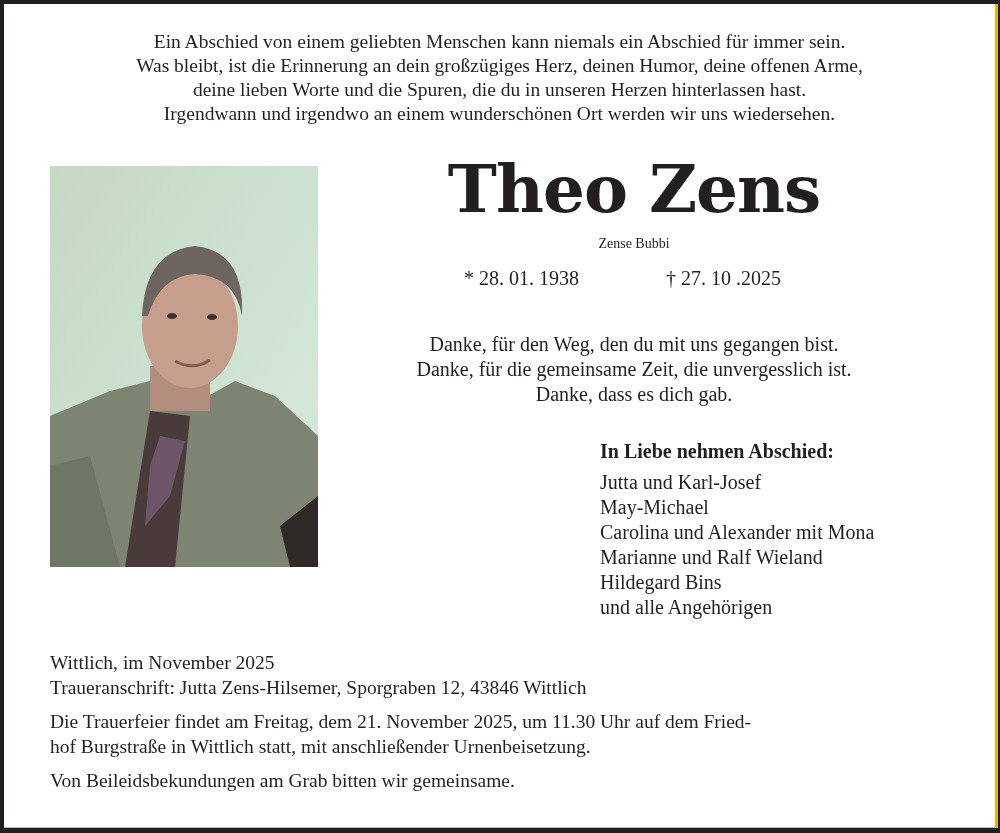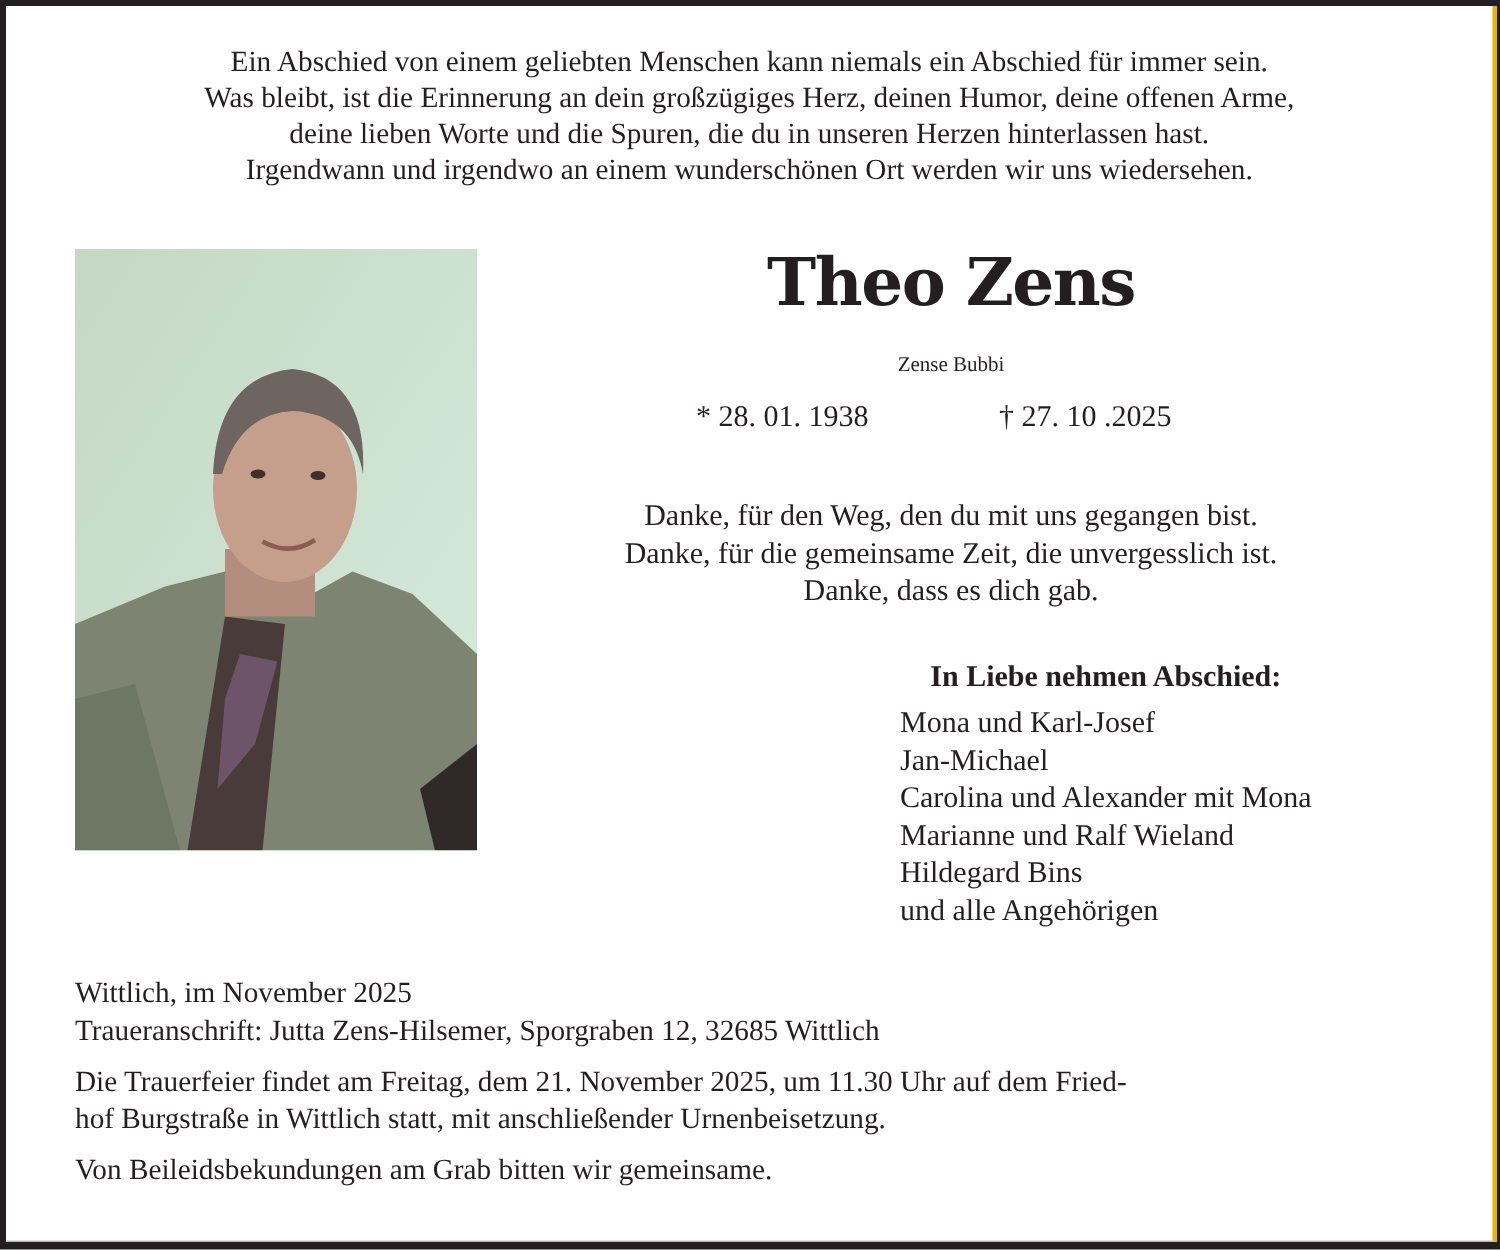--- a/index.html
+++ b/index.html
@@ -28,21 +28,21 @@
     .photo {
       position: absolute; left: 46px; top: 162px;
       width: 268px; height: 401px;
       background: #c9dfcc;
       overflow: hidden;
     }
     .name {
       position: absolute; left: 320px; top: 150px; width: 620px;
       text-align: center;
       font-family: "DejaVu Serif", serif;
-      font-weight: bold; font-size: 44px; line-height: 70px;
+      font-weight: bold; font-size: 66px; line-height: 70px;
       letter-spacing: -1px;
     }
     .nickname {
       position: absolute; left: 320px; top: 228px; width: 620px;
       text-align: center; font-size: 14px; line-height: 24px;
       font-family: "Liberation Serif", serif;
     }
     .dates {
       position: absolute; top: 261px; font-size: 20px; line-height: 26px;
       font-family: "Liberation Serif", serif; white-space: nowrap;
@@ -53,21 +53,21 @@
       position: absolute; left: 320px; top: 328px; width: 620px;
       text-align: center;
       font-family: "Liberation Serif", serif;
       font-size: 20px; line-height: 25px;
     }
     .poem div { white-space: nowrap; }
     .mourners {
       position: absolute; left: 596px; top: 435px;
       font-family: "Liberation Serif", serif;
     }
-    .mourners .head { font-weight: bold; font-size: 20px; line-height: 25px; margin-bottom: 6px; text-align: center; }
+    .mourners .head { font-weight: bold; font-size: 20px; line-height: 25px; margin-bottom: 6px; }
     .mourners .list div { font-size: 20px; line-height: 25px; white-space: nowrap; }
     .footer {
       position: absolute; left: 46px; top: 646px; width: 900px;
       font-family: "Liberation Serif", serif; font-size: 19.5px; line-height: 25px;
     }
     .footer .p { margin-bottom: 9px; }
     .footer b { font-weight: normal; }
   </style>
 </head>
 <body>
@@ -119,33 +119,33 @@
 
   <div class="poem">
     <div>Danke, für den Weg, den du mit uns gegangen bist.</div>
     <div>Danke, für die gemeinsame Zeit, die unvergesslich ist.</div>
     <div>Danke, dass es dich gab.</div>
   </div>
 
   <div class="mourners">
     <div class="head">In Liebe nehmen Abschied:</div>
     <div class="list">
-      <div>Mona und Karl-Josef</div>
-      <div>Jan-Michael</div>
+      <div>Jutta und Karl-Josef</div>
+      <div>May-Michael</div>
       <div>Carolina und Alexander mit Mona</div>
       <div>Marianne und Ralf Wieland</div>
       <div>Hildegard Bins</div>
       <div>und alle Angehörigen</div>
     </div>
   </div>
 
   <div class="footer">
     <div class="p">
       <div><b>Wittlich,</b><span> im November 2025</span></div>
-      <div>Traueranschrift: Jutta Zens-Hilsemer, Sporgraben 12, 32685 Wittlich</div>
+      <div>Traueranschrift: Jutta Zens-Hilsemer, Sporgraben 12, 43846 Wittlich</div>
     </div>
     <div class="p">
       <div>Die Trauerfeier findet am Freitag, dem 21. November 2025, um 11.30 Uhr auf dem Fried-</div>
       <div>hof Burgstraße in Wittlich statt, mit anschließender Urnenbeisetzung.</div>
     </div>
     <div class="p">Von Beileidsbekundungen am Grab bitten wir gemeinsame.</div>
   </div>
 </div>
 
 </body></html>

